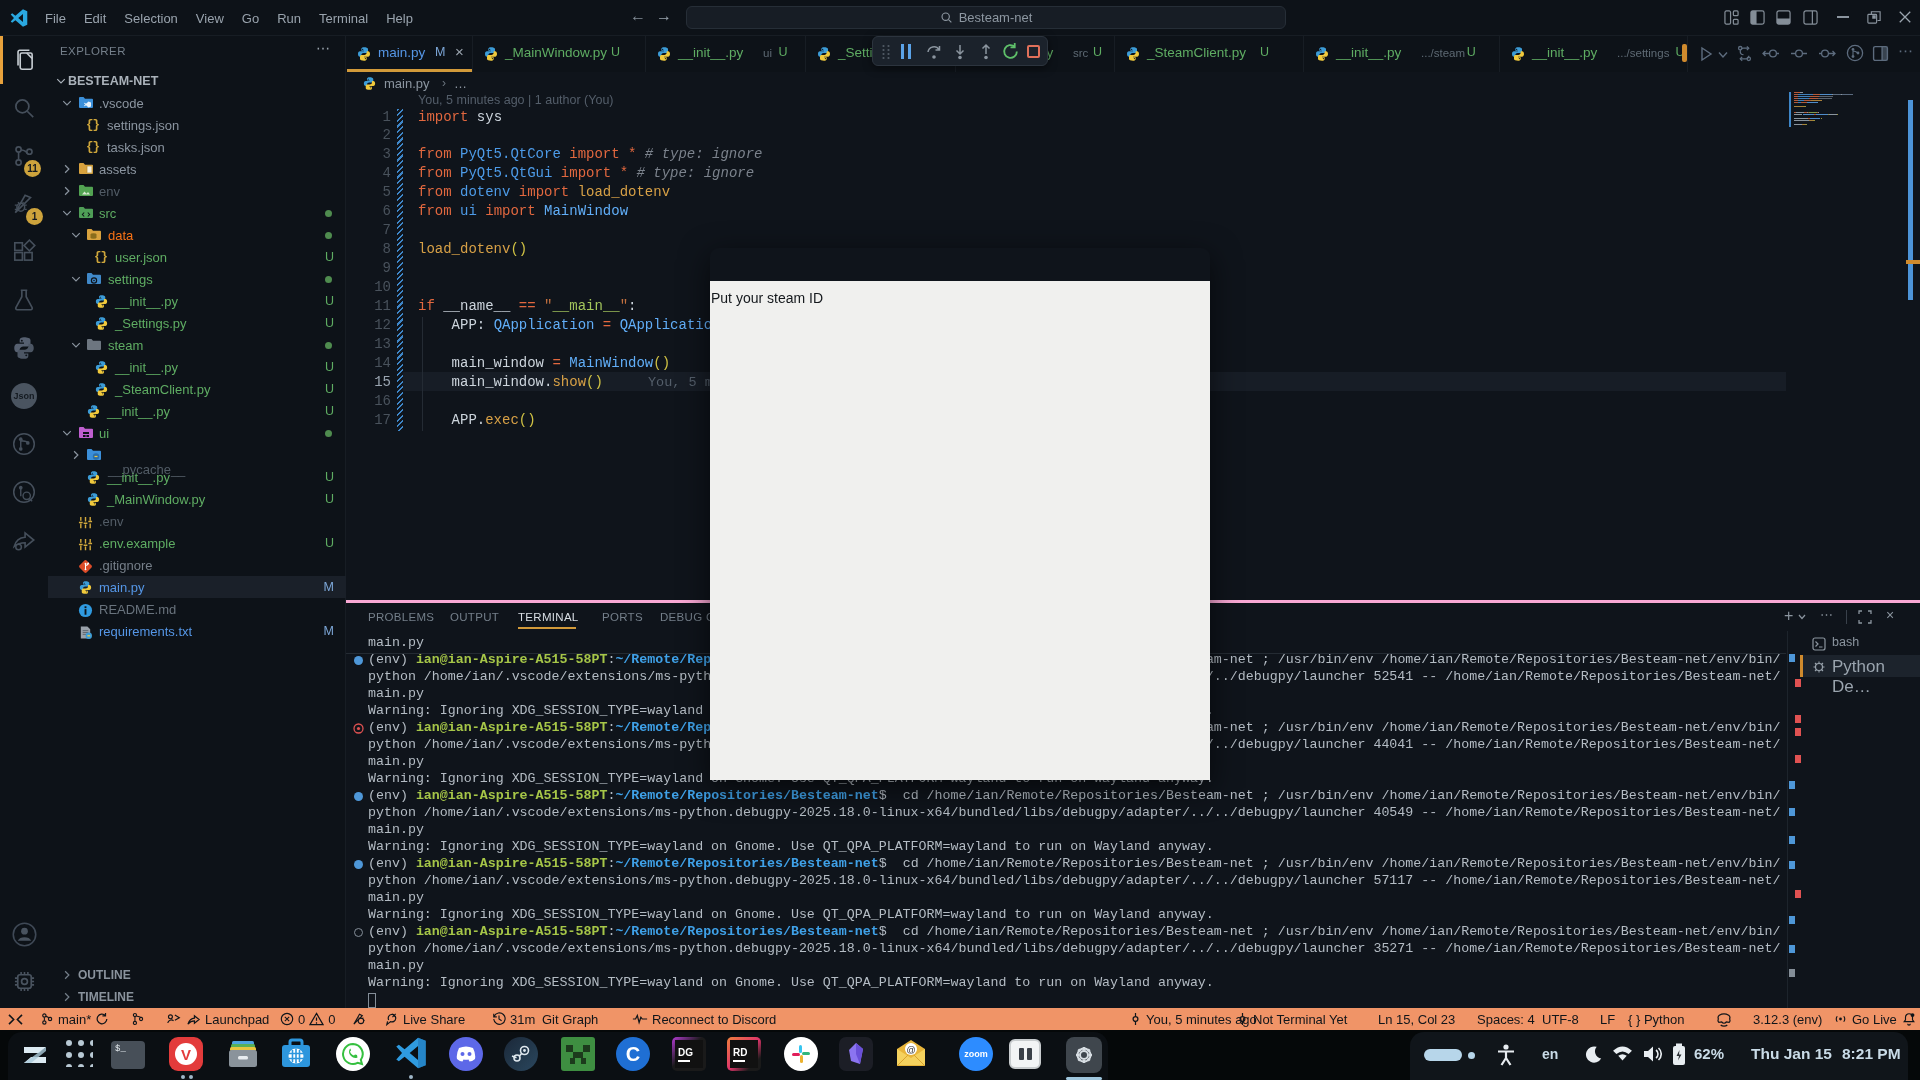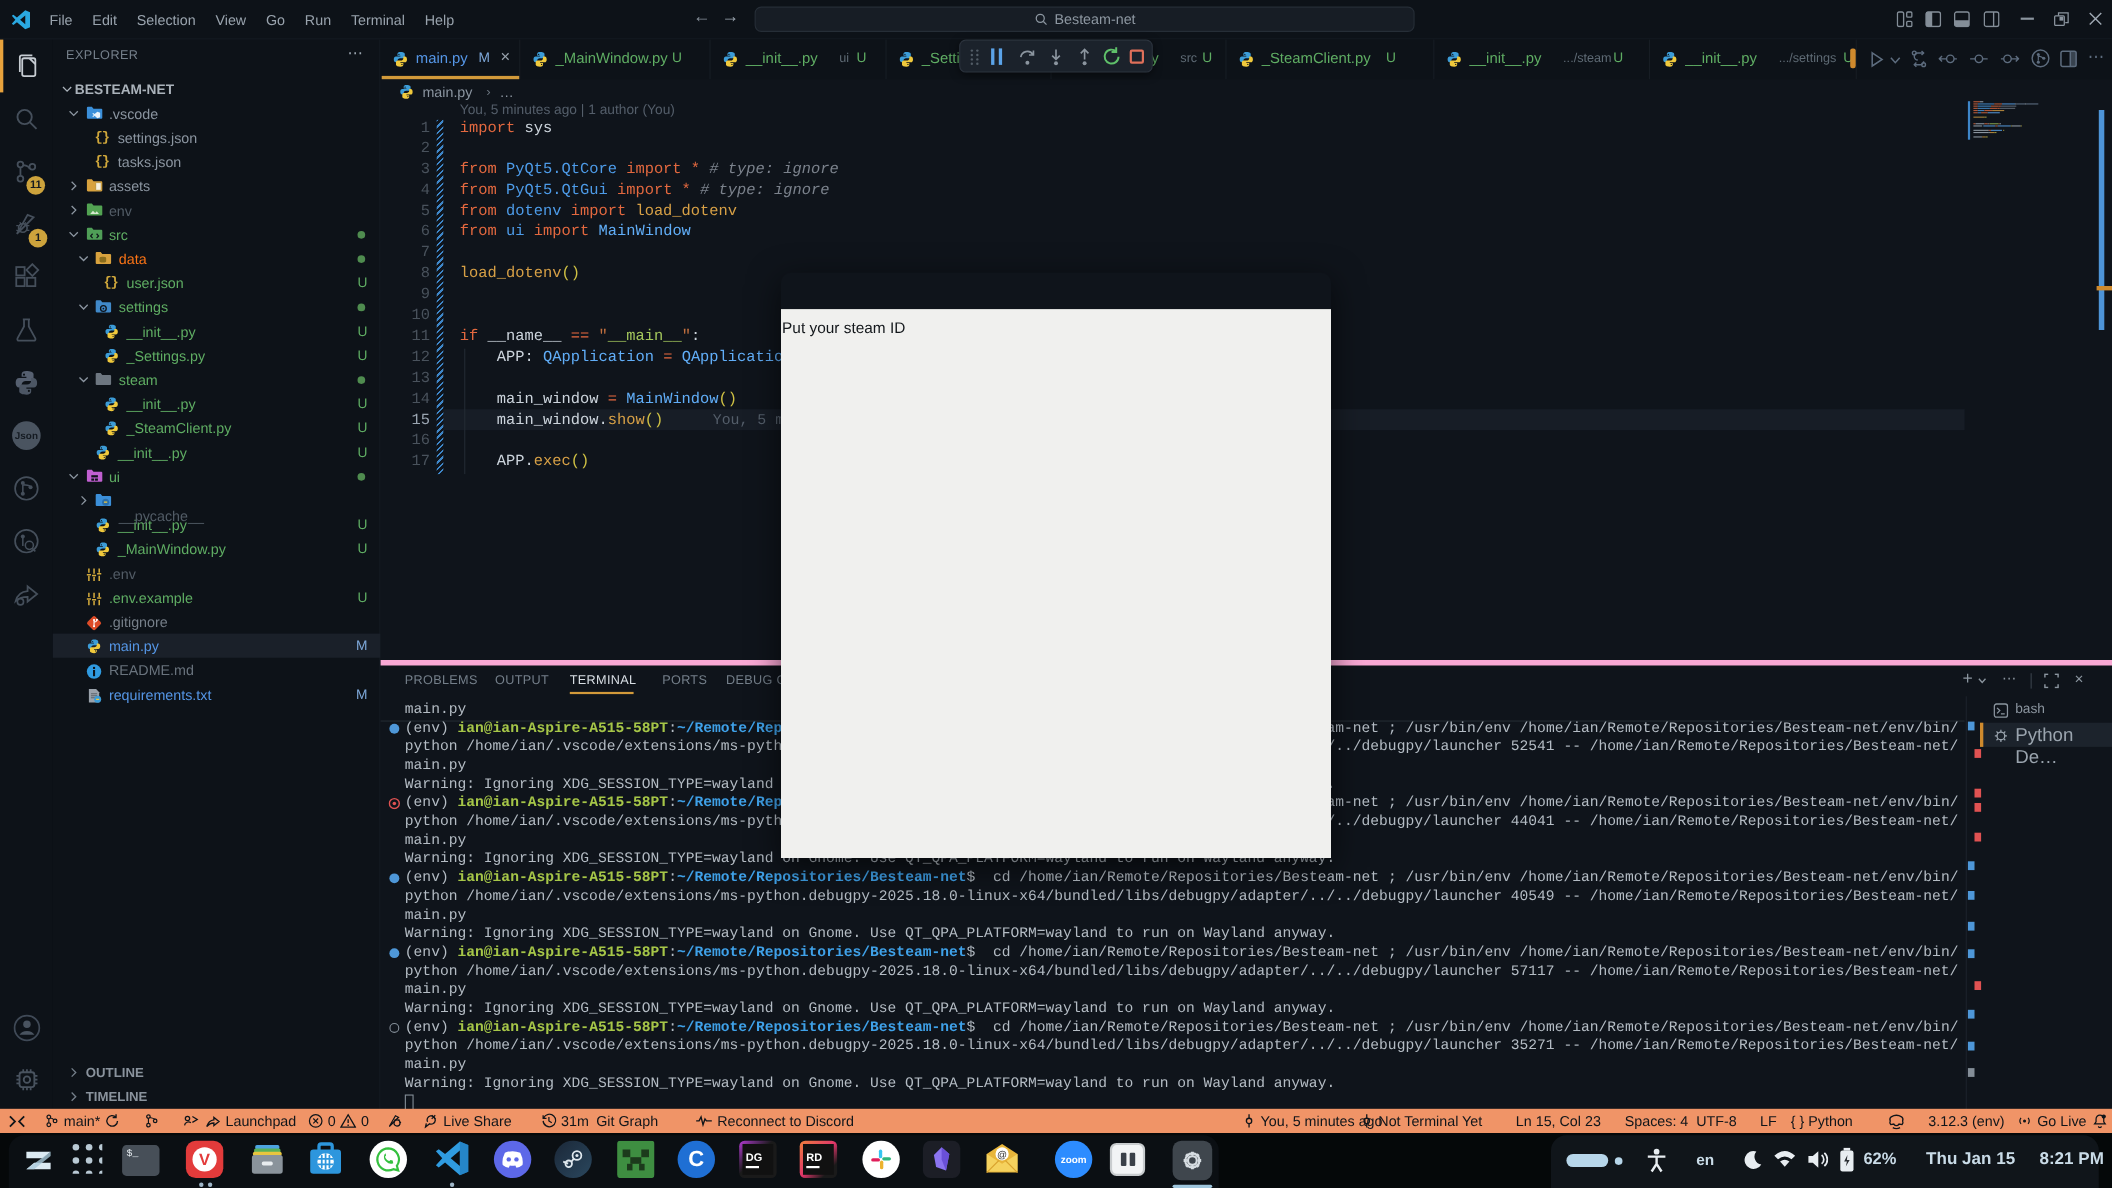--- a/index.html
+++ b/index.html
@@ -646,21 +646,21 @@
     </svg>
 <svg class="abs" style="left:104px;top:6px" width="18" height="18" viewBox="0 0 18 18">
       <path d="M9 11 v-9 M5.5 5.5 L9 2 L12.5 5.5" fill="none" stroke="#8b959f" stroke-width="1.5"></path>
       <circle cx="9" cy="14.5" r="1.8" fill="#8b959f"></circle>
     </svg>
 <svg class="abs" style="left:128px;top:5px" width="19" height="19" viewBox="0 0 18 18">
       <path d="M15 9 a6 6 0 1 1 -2 -4.5 M13 1 v4 h-4" fill="none" stroke="#5fc06a" stroke-width="1.7"></path>
     </svg>
 <div class="abs" style="left:154px;top:8px;width:13px;height:13px;border:2px solid #e0705a;border-radius:2px;"></div>
 </div>
-<div class="abs" style="left:346px;top:600px;width:1574px;height:408px;background:#0f141b;border-top:5px solid #f9a8d4;">
+<div class="abs" style="left:346px;top:600px;width:1574px;height:408px;background:#0f141b;border-top:3px solid #f9a8d4;">
 <div class="abs" style="left:22px;top:8px;color:#747f8a;font-size:11.5px;letter-spacing:.3px;">PROBLEMS</div>
 <div class="abs" style="left:104px;top:8px;color:#747f8a;font-size:11.5px;letter-spacing:.3px;">OUTPUT</div>
 <div class="abs" style="left:172px;top:8px;color:#d8dee4;font-size:11.5px;letter-spacing:.3px;">TERMINAL</div>
 <div class="abs" style="left:172px;top:24px;width:58px;height:2px;background:#d29a3a;"></div>
 <div class="abs" style="left:256px;top:8px;color:#747f8a;font-size:11.5px;letter-spacing:.3px;">PORTS</div>
 <div class="abs" style="left:314px;top:8px;color:#747f8a;font-size:11.5px;letter-spacing:.3px;">DEBUG CONSOLE</div>
 <div class="abs" style="left:1438px;top:4px;width:130px;height:22px;color:#8b959f;">
 <div class="abs" style="left:0;top:0px;font-size:16px;">+</div>
 <svg class="abs" style="left:14px;top:7px" width="8" height="6" viewBox="0 0 8 6">
         <path d="M1 1 L4 4.5 L7 1" fill="none" stroke="#8b959f" stroke-width="1.2"></path>
@@ -1051,14 +1051,14 @@
         <path d="M2 7 v6 h4 l5 4.5 V2.5 L6 7 Z" fill="#e8edf1"></path>
         <path d="M14 6 a5 5 0 0 1 0 8 M16.5 4 a8 8 0 0 1 0 12" fill="none" stroke="#e8edf1" stroke-width="1.6"></path>
       </svg>
 <svg class="abs" style="left:248px;top:13px" width="14" height="23" viewBox="0 0 14 23">
         <rect x="4" y="0.5" width="6" height="2.5" fill="#e8edf1"></rect>
         <rect x="1" y="3" width="12" height="19" rx="2" fill="#e8edf1"></rect>
         <path d="M7.5 7 L4.5 13 h2.5 l-1 4.5 3.5 -6 h-2.5 z" fill="#2a2e33"></path>
       </svg>
 <div class="abs" style="left:270px;top:15px;font-size:15px;font-weight:bold;">62%</div>
 <div class="abs" style="left:327px;top:15px;font-size:15.5px;font-weight:bold;">Thu Jan 15</div>
-<div class="abs" style="left:430px;top:15px;font-size:15.5px;font-weight:bold;text-align:center;">8:21 PM</div>
+<div class="abs" style="left:418px;top:15px;font-size:15.5px;font-weight:bold;text-align:center;">8:21 PM</div>
 </div>
 </div>
 </body></html>

